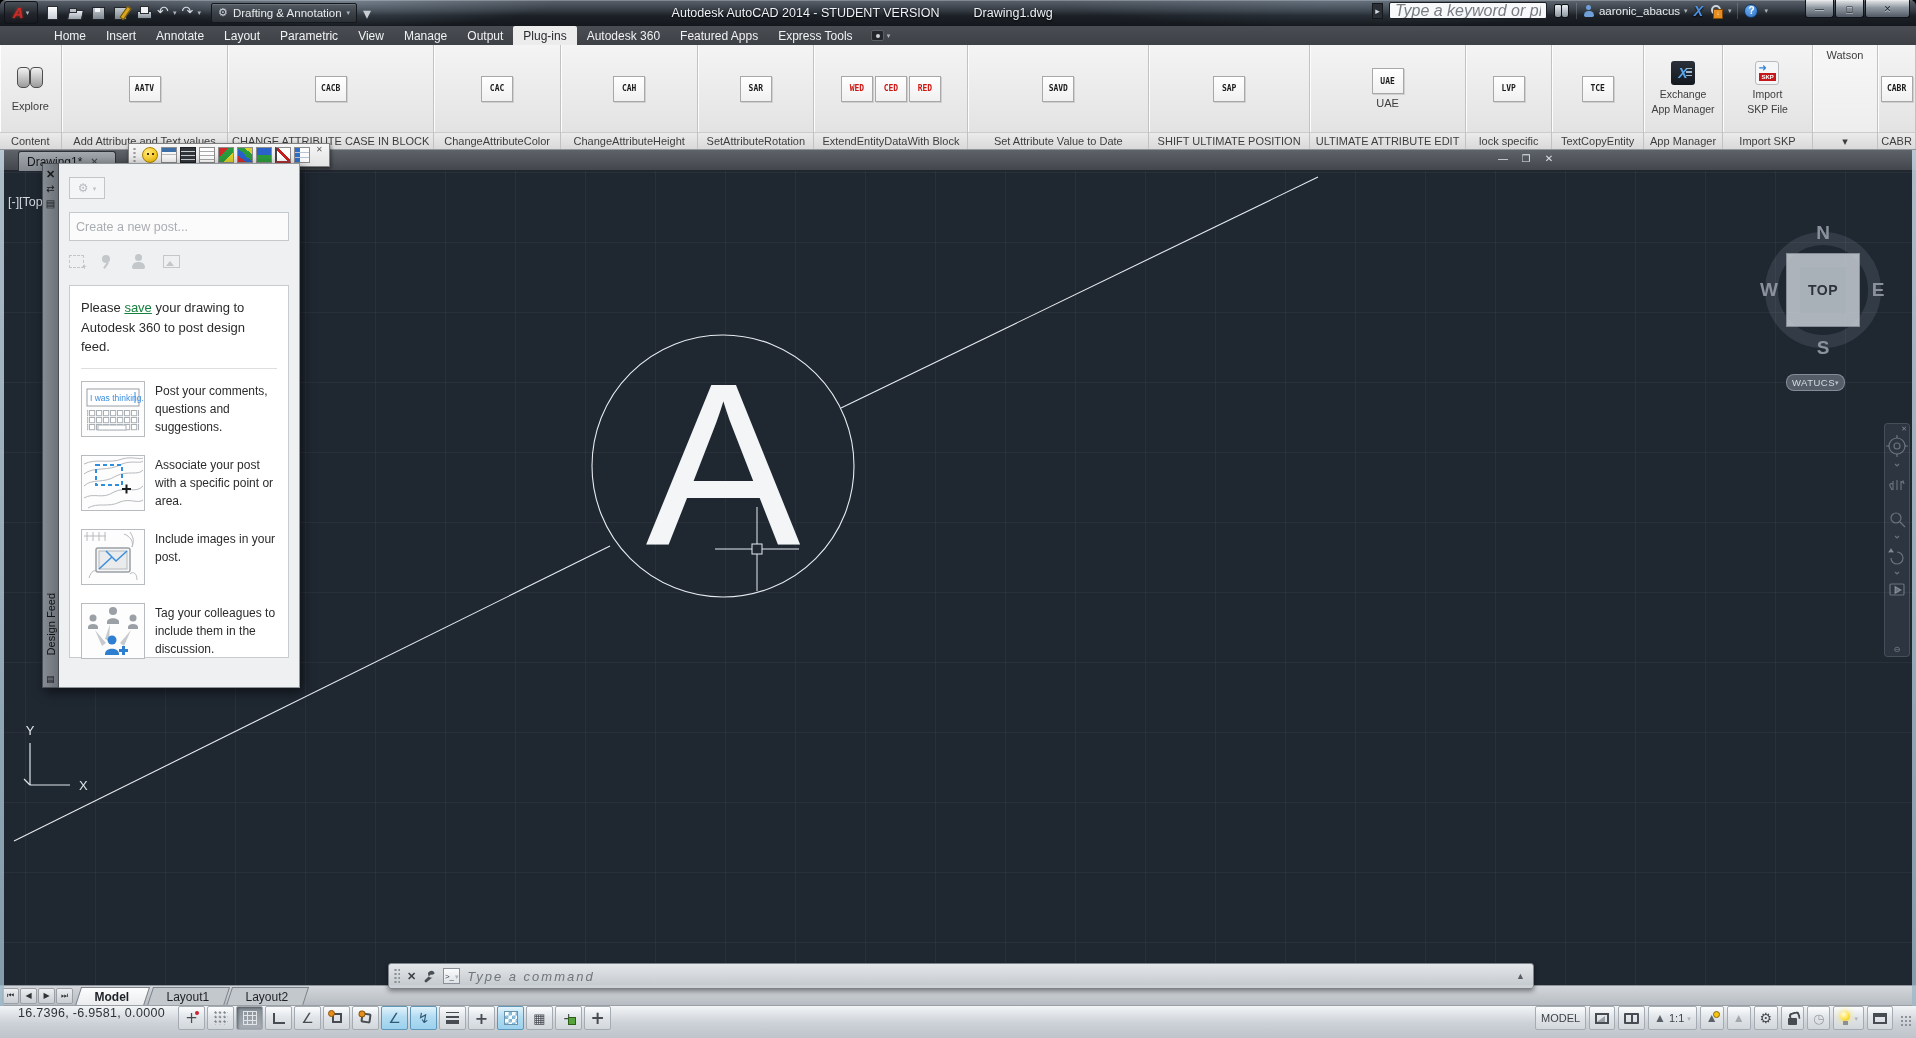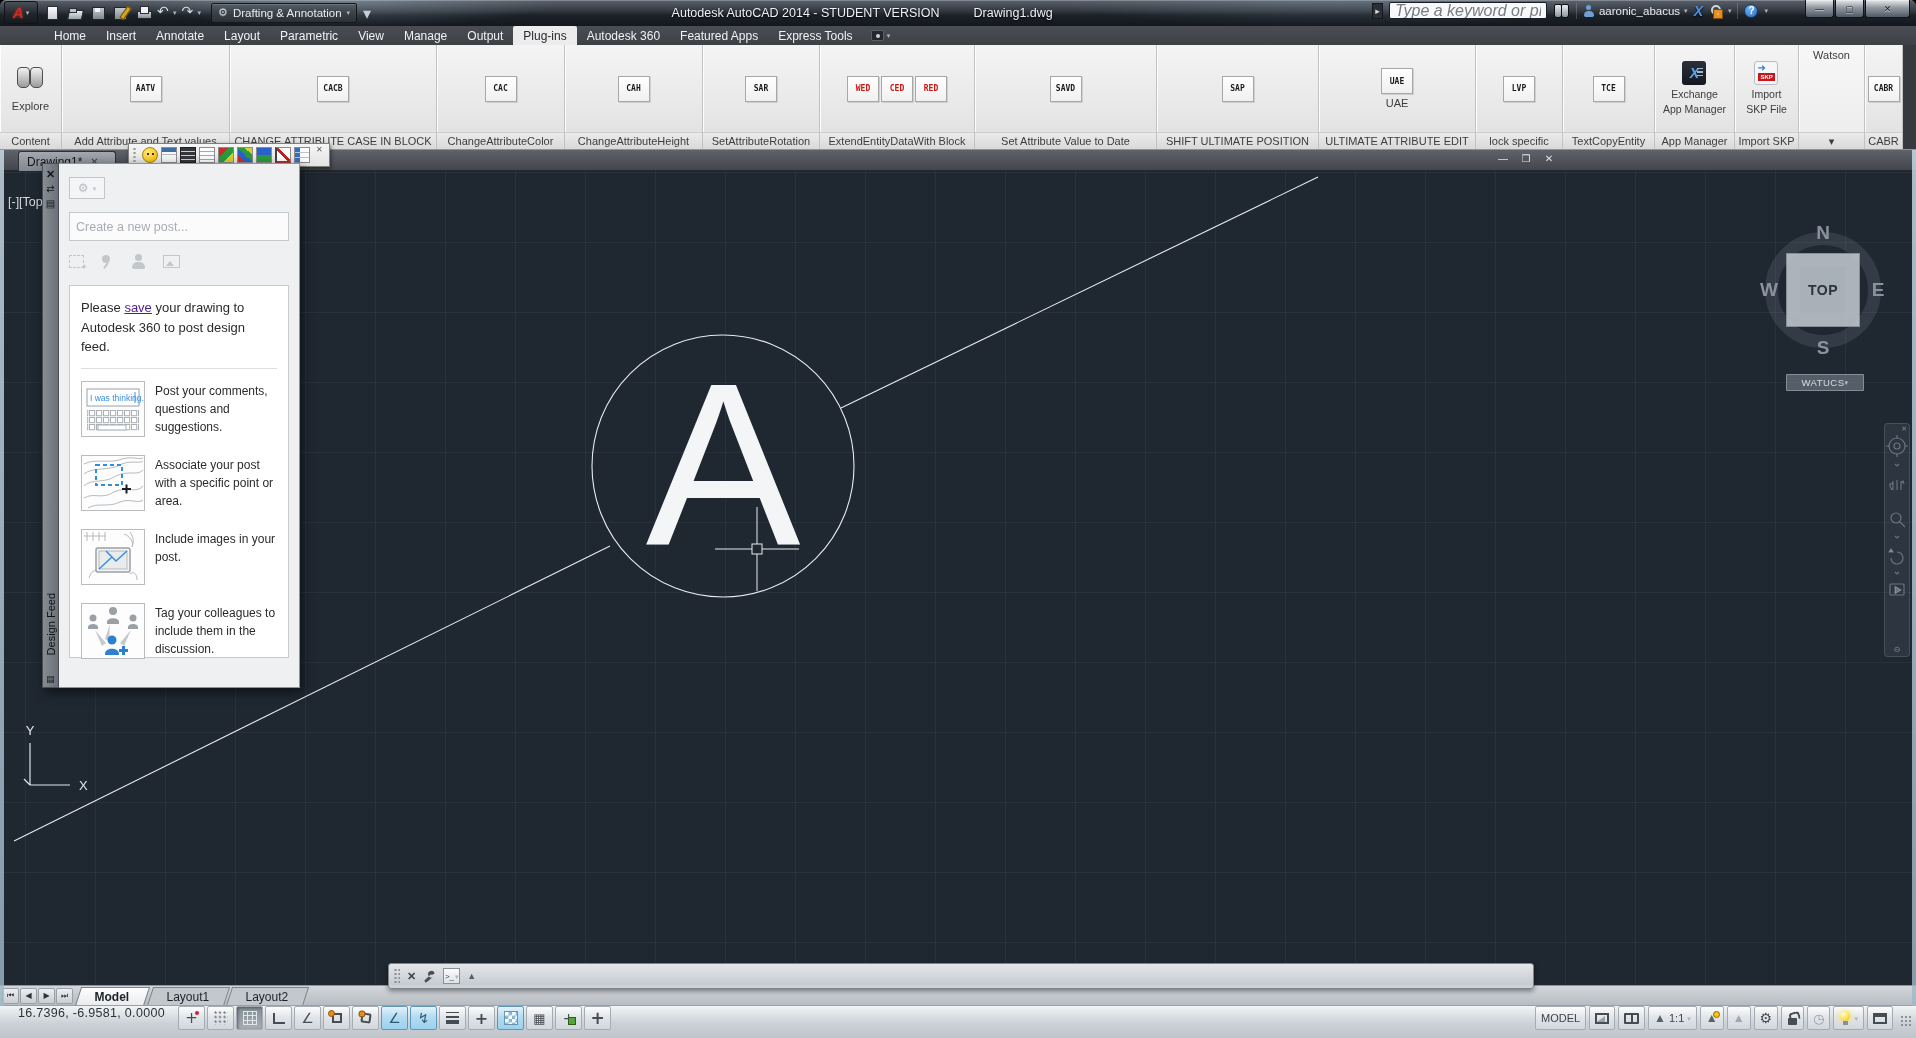--- a/index.html
+++ b/index.html
@@ -119,21 +119,21 @@
     background-image:linear-gradient(rgba(255,255,255,.045) 1px,transparent 1px),linear-gradient(90deg,rgba(255,255,255,.045) 1px,transparent 1px);
     background-size:70px 70px;background-position:25px 1px;overflow:hidden}
   .vplabel{position:absolute;left:8px;top:24px;color:#d4d9df;font-size:12.5px;z-index:1}
   .geom{position:absolute;left:0;top:0;width:1916px;height:814px;z-index:2}
   .bigA{position:absolute;left:723px;top:178px;transform:translateX(-50%);color:#f3f5f7;font-size:232px;line-height:1;font-family:"Liberation Sans",sans-serif;z-index:2}
   .vc-ring{position:absolute;left:1765px;top:61px;width:116px;height:116px;border:13px solid rgba(155,165,178,.16);border-radius:50%;z-index:3}
   .vc-letter{position:absolute;transform:translate(-50%,-50%);color:#8b929d;font-weight:bold;font-size:19px;z-index:4}
   .vc-face{position:absolute;left:1786px;top:82px;width:74px;height:74px;background:rgba(198,204,212,.85);border:1px solid #868d97;z-index:4;display:flex;align-items:center;justify-content:center}
   .vc-face::before{content:"";position:absolute;left:13px;top:13px;width:46px;height:46px;background:rgba(165,173,183,.55)}
   .vc-face-t{position:relative;color:#2e3339;font-weight:bold;font-size:14px;letter-spacing:.5px}
-  .ucspill{position:absolute;left:1786px;top:203px;width:78px;height:17px;border-radius:1px;background:rgba(130,139,150,.55);border:1px solid rgba(190,200,212,.45);display:flex;align-items:center;justify-content:center;z-index:4}
+  .ucspill{position:absolute;left:1786px;top:203px;width:59px;height:17px;border-radius:8px;background:rgba(130,139,150,.55);border:1px solid rgba(190,200,212,.45);display:flex;align-items:center;justify-content:center;z-index:4}
   .ucspill span{font-size:9.5px;color:#d6dbe2;letter-spacing:.5px}
   .ucspill .car2{font-size:7px;color:#b9c0c9}
   .navbar{position:absolute;left:1884px;top:252px;width:26px;height:234px;background:rgba(95,105,118,.22);border:1px solid rgba(200,210,222,.16);border-radius:4px;z-index:3}
   .nb-x{position:absolute;right:2px;top:1px;font-size:7px;color:rgba(210,218,226,.5)}
   .nb-m{position:absolute;left:50%;bottom:2px;transform:translateX(-50%);font-size:8px;color:rgba(210,218,226,.5)}
 
   
   .palette{position:absolute;left:42px;top:163px;width:258px;height:525px;z-index:10;display:flex;filter:drop-shadow(3px 4px 6px rgba(0,0,0,.55))}
   .pstrip{width:17px;background:linear-gradient(90deg,#868c93,#6b7177);border:1px solid #4a4f55;display:flex;flex-direction:column;align-items:center;padding-top:3px;position:relative}
   .pstrip .ps-x{font-size:11px;font-weight:bold;color:#16181b;line-height:1.3}
@@ -151,21 +151,21 @@
   .pfi-select{border:1.5px dashed #c3c7ca;width:15px;height:13px}
   .pfi-select::after{content:"+";position:absolute;right:-4px;bottom:-5px;font-size:9px;color:#b9bdc1}
   .pfi-pin::before{content:"";position:absolute;left:3px;top:1px;width:8px;height:8px;border-radius:50%;background:#c3c7ca}
   .pfi-pin::after{content:"";position:absolute;left:6px;top:8px;width:2px;height:7px;background:#c3c7ca;transform:rotate(35deg)}
   .pfi-person::before{content:"";position:absolute;left:4px;top:0;width:7px;height:7px;border-radius:50%;background:#c3c7ca}
   .pfi-person::after{content:"";position:absolute;left:1px;top:8px;width:13px;height:7px;border-radius:6px 6px 2px 2px;background:#c3c7ca}
   .pfi-image{border:1.5px solid #c3c7ca;width:17px;height:13px}
   .pfi-image::after{content:"";position:absolute;left:2px;bottom:1px;border-left:4px solid transparent;border-right:4px solid transparent;border-bottom:5px solid #c3c7ca}
   .infocard{margin-top:16px;background:#fff;border:1px solid #c9ccce;padding:12px 11px;height:373px}
   .notice{font-size:13px;color:#2b2b2b;line-height:1.5}
-  .notice a{color:#4c1d95;text-decoration:underline}
+  .notice a{color:#15803d;text-decoration:underline}
   .ihr{border:none;border-top:1px solid #dcdee0;margin:11px 0 12px}
   .tip{display:flex;gap:10px;margin-bottom:18px}
   .tipimg{flex:0 0 64px;width:64px;height:56px;border:1px solid #b9bcbf;background:#fdfdfd}
   .tiptext{font-size:12px;color:#2b2b2b;line-height:1.5;padding-top:1px}
 
   
   .cmdbar{position:absolute;left:388px;top:963px;width:1146px;height:26px;border:1px solid #7d848b;border-radius:3px;background:linear-gradient(180deg,rgba(236,239,241,.96),rgba(204,209,214,.94));box-shadow:0 2px 5px rgba(0,0,0,.45);display:flex;align-items:center;gap:7px;padding:0 8px 0 5px;z-index:20}
   .cgrip{width:6px;height:16px;background:radial-gradient(circle 1px at 1.5px 2px,#8b9197 1px,transparent 1.3px);background-size:4px 4px}
   .cmdx{color:#3f444a;font-size:11px;font-weight:bold}
   .cmdic{width:17px;height:16px;border:1px solid #8a9097;background:linear-gradient(#fafbfc,#dfe3e7);display:flex;align-items:center;justify-content:center;font-size:8px;color:#3f444a;gap:1px}
@@ -430,21 +430,21 @@
         <div class="panel" style="width: 80px;">
           <div class="pbody">
             <div class="appbtn">
               <span class="appic exchange-app"></span>
               <div class="appln">Exchange</div>
               <div class="appln">App Manager</div>
             </div>
           </div>
           <div class="plabel">App Manager</div>
         </div>
-        <div class="panel" style="width: 64px;">
+        <div class="panel" style="width: 90px;">
           <div class="pbody">
             <div class="appbtn">
               <span class="appic import-skp"></span>
               <div class="appln">Import</div>
               <div class="appln">SKP File</div>
             </div>
           </div>
           <div class="plabel">Import SKP</div>
         </div>
         <div class="panel watson-panel" style="width: 66px;">
@@ -658,20 +658,21 @@
   <div class="cmdbar">
     <span class="cgrip"></span>
     <span class="cmdx">✕</span>
     <svg width="13" height="13" viewBox="0 0 12 12">
         <path d="M10.8 3.1 A3.1 3.1 0 1 0 8.9 6.8 L3.6 11.1 a1.25 1.25 0 0 1-1.8-1.8 L7.2 4.1 A3.1 3.1 0 0 0 10.8 3.1 Z" fill="#4a4f55"></path>
       </svg>
     <span class="cmdic">
         <span>&gt;_</span>
         <span class="car">▾</span>
       </span>
+    <input class="cmdinput" placeholder="Type a command" style="">
     <span class="cmdup">▲</span>
   </div>
 
   <div class="laytabs">
     <div class="lnav">
       <span class="lnb">⏮</span>
       <span class="lnb">◀</span>
       <span class="lnb">▶</span>
       <span class="lnb">⏭</span>
     </div>

